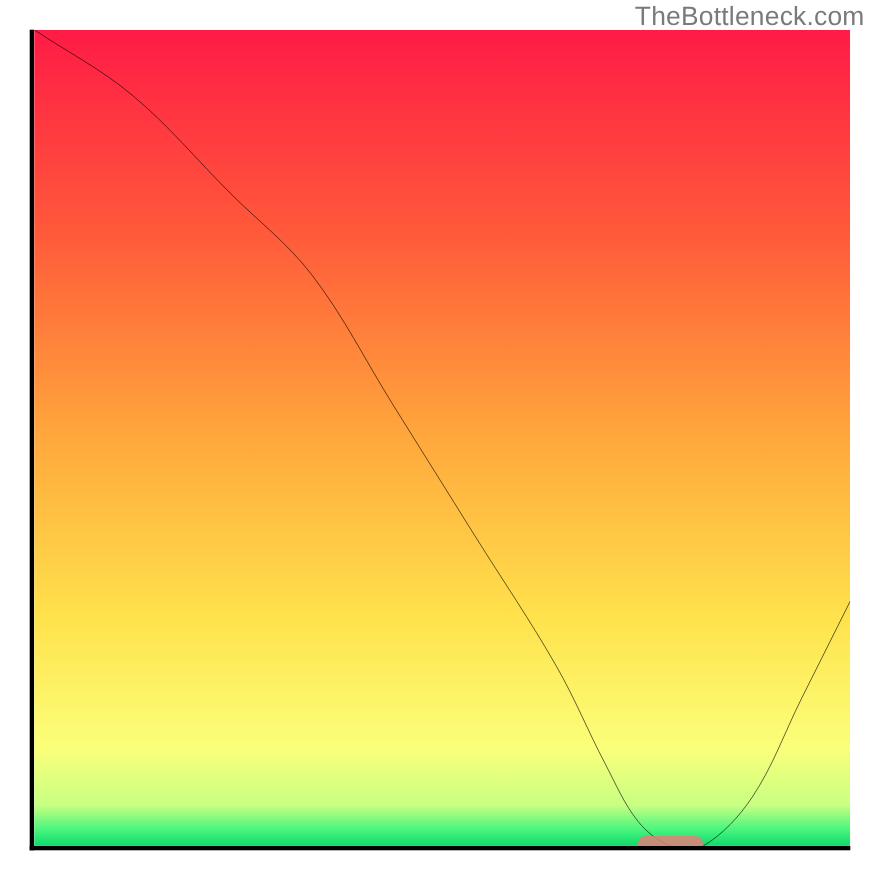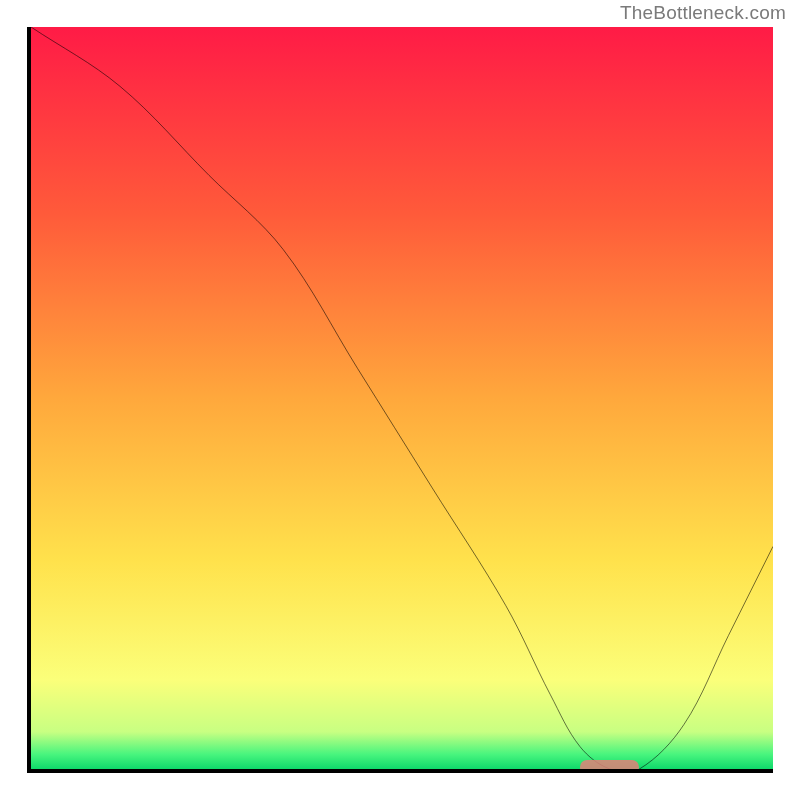--- a/index.html
+++ b/index.html
@@ -13,21 +13,21 @@
   }
   .container {
     position: relative;
     width: 800px;
     height: 800px;
   }
   .watermark {
     position: absolute;
     top: 2px;
     right: 14px;
-    font-size: 19px;
+    font-size: 24px;
     color: #7a7a7a;
     font-weight: 500;
     letter-spacing: 0.2px;
   }
   .plot-frame {
     position: absolute;
     left: 27px;
     top: 27px;
     width: 746px;
     height: 746px;

